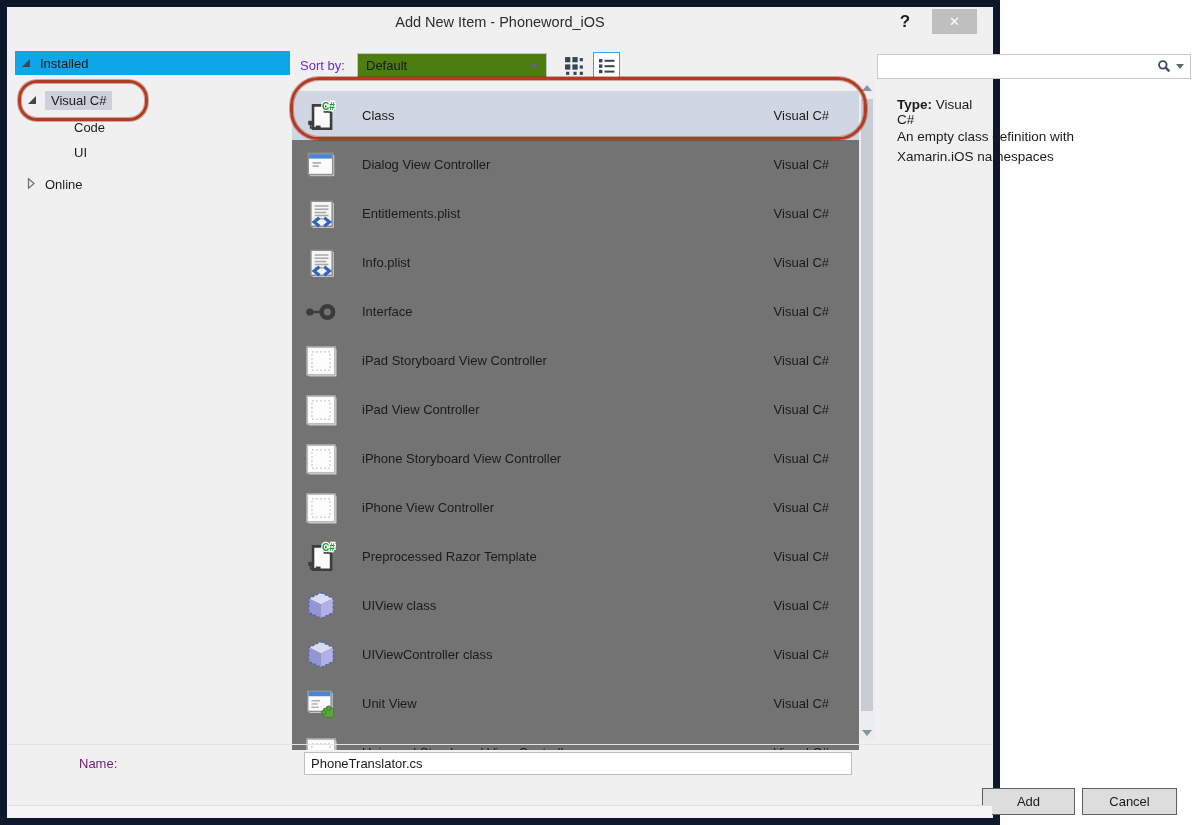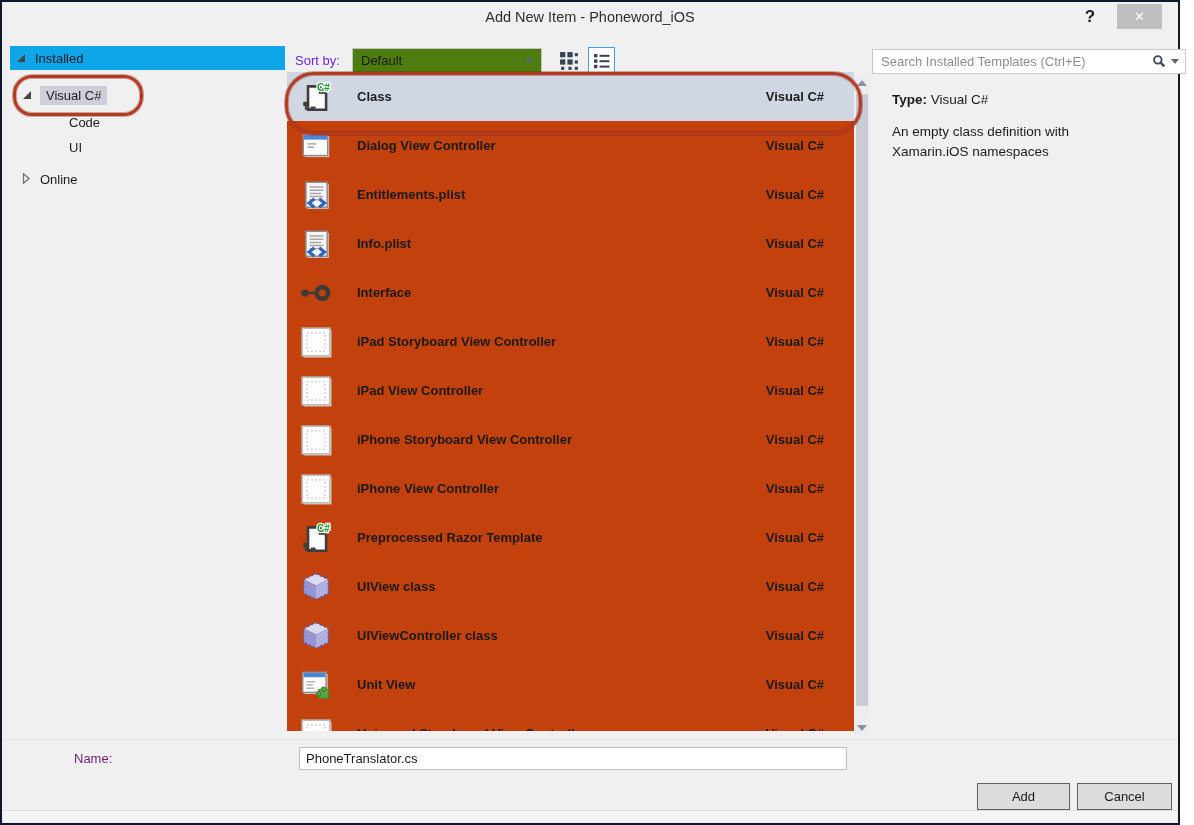--- a/index.html
+++ b/index.html
@@ -1,18 +1,18 @@
 <!DOCTYPE html>
 <html><head>
 <meta charset="utf-8">
 <style>
   html,body{margin:0;padding:0;width:1194px;height:825px;overflow:hidden;
     font-family:"Liberation Sans",sans-serif;}
-  .dialog{position:relative;width:1180px;height:825px;background:#f0f0f0;
-    box-sizing:border-box;border:2px solid #0f172a;}
+  .dialog{position:relative;width:1000px;height:825px;background:#f0f0f0;
+    box-sizing:border-box;border:7px solid #0f172a;}
   
   .title-bar{position:absolute;left:0;top:0;width:100%;height:30px;}
   .title{position:absolute;left:0;right:0;top:0;line-height:30px;text-align:center;
     font-size:14.5px;color:#2d2d2d;}
   .help-btn{position:absolute;right:76px;top:2px;width:24px;height:26px;text-align:center;
     line-height:26px;font-size:17px;font-weight:bold;color:#1c1c1c;cursor:default;}
   .close-btn{position:absolute;right:16px;top:2px;width:45px;height:25px;background:#bfbfbf;
     color:#fff;text-align:center;line-height:25px;font-size:13px;cursor:default;}
   
   .sidebar{position:absolute;left:8px;top:44px;width:275px;}
@@ -35,22 +35,22 @@
     border:1px solid #c3c3c3;box-sizing:border-box;font-size:13px;color:#1b1b1b;}
   .sort-select .val{position:absolute;left:8px;top:0;line-height:24px;}
   .caret-down{position:absolute;right:8px;top:10px;width:0;height:0;
     border-left:4px solid transparent;border-right:4px solid transparent;
     border-top:5px solid #5f6673;}
   .view-btn{position:absolute;display:flex;align-items:center;justify-content:center;}
   .view-btn.grid{left:556px;top:48px;width:23px;height:23px;}
   .view-btn.list{left:586px;top:45px;width:27px;height:27px;border:1px solid #3aa0f3;
     background:#fff;box-sizing:border-box;}
   
-  .template-list{position:absolute;left:285px;top:70px;width:567px;height:659px;
-    background:#c2410c;overflow:hidden;font-weight:bold;}
+  .template-list{position:absolute;left:285px;top:84px;width:567px;height:659px;
+    background:#737373;overflow:hidden;}
   .row{height:49px;display:flex;align-items:center;padding-left:10px;}
   .row.selected{background:#d1d6e3;}
   .row-icon{flex:0 0 34px;width:34px;height:34px;margin-left:2px;}
   .row-icon svg{width:34px;height:34px;display:block;}
   .row-name{flex:1;margin-left:24px;font-size:13px;color:#1b1b1b;white-space:nowrap;}
   .row-type{margin-right:30px;font-size:13px;color:#1b1b1b;}
   
   .scrollbar{position:absolute;left:852px;top:74px;width:16px;height:659px;background:#ededf0;}
   .sb-btn{position:absolute;left:0;width:16px;height:14px;display:flex;align-items:center;
     justify-content:center;}
@@ -370,21 +370,20 @@
     <div class="sb-btn sb-up">
         <span class="arrow-up"></span>
       </div>
     <div class="sb-thumb"></div>
     <div class="sb-btn sb-down">
         <span class="arrow-dn"></span>
       </div>
   </div>
 
   <div class="search-box">
-    <input type="text" placeholder="Search Installed Templates (Ctrl+E)" style="">
     <span class="search-glyphs">
       <svg width="15" height="15" viewBox="0 0 16 16">
         <circle cx="6.2" cy="6.2" r="4" fill="none" stroke="#3f4b63" stroke-width="2"></circle>
         <path d="M9.2 9.2 L13.2 13.2" stroke="#3f4b63" stroke-width="2.4"></path>
       </svg>
       <span class="caret-down" style="position:static;"></span>
     </span>
   </div>
   <div class="type-row">
     <span class="t-lbl">Type:</span>

